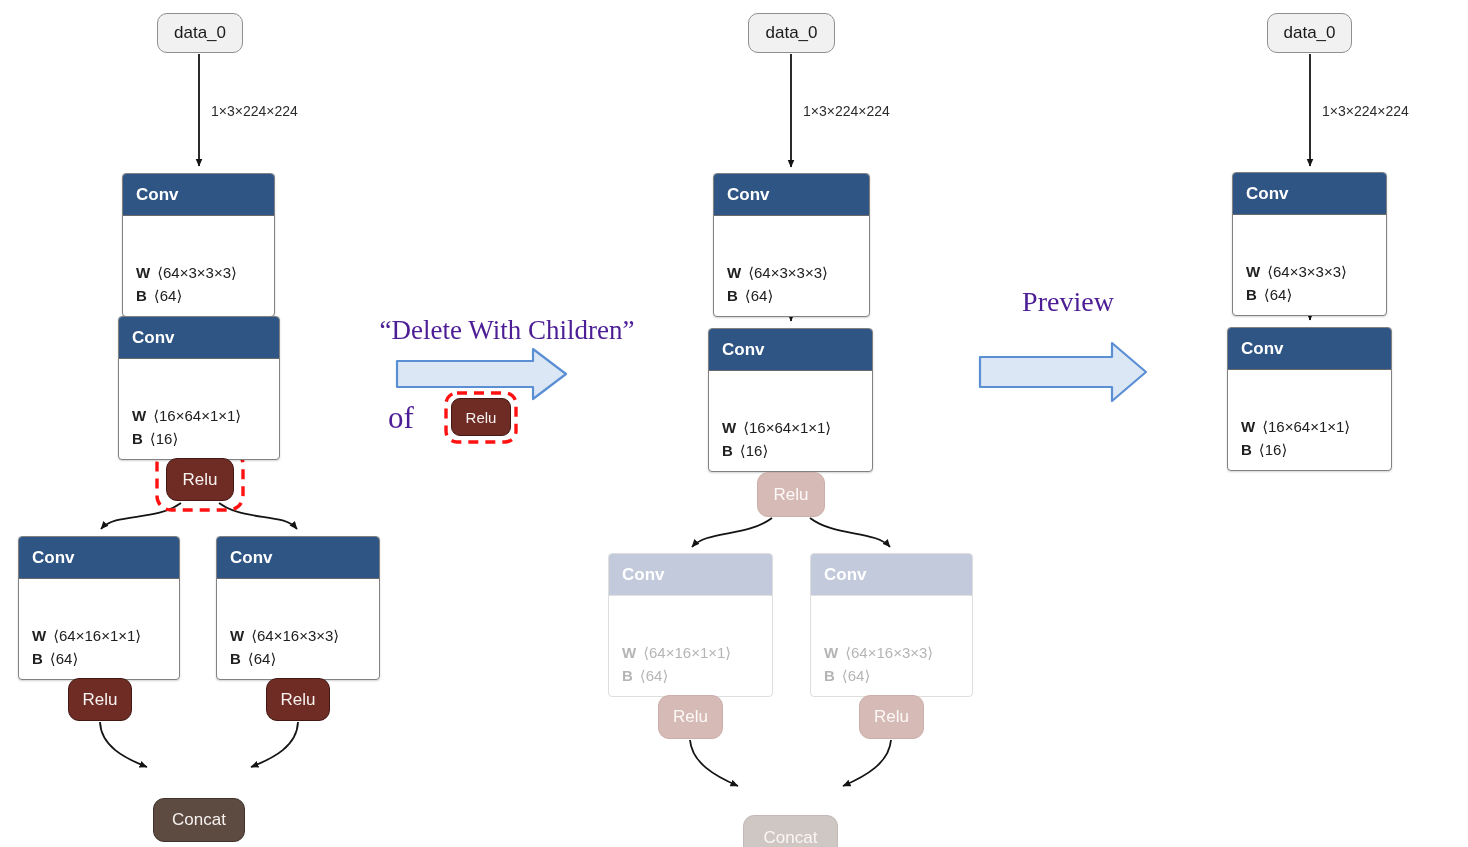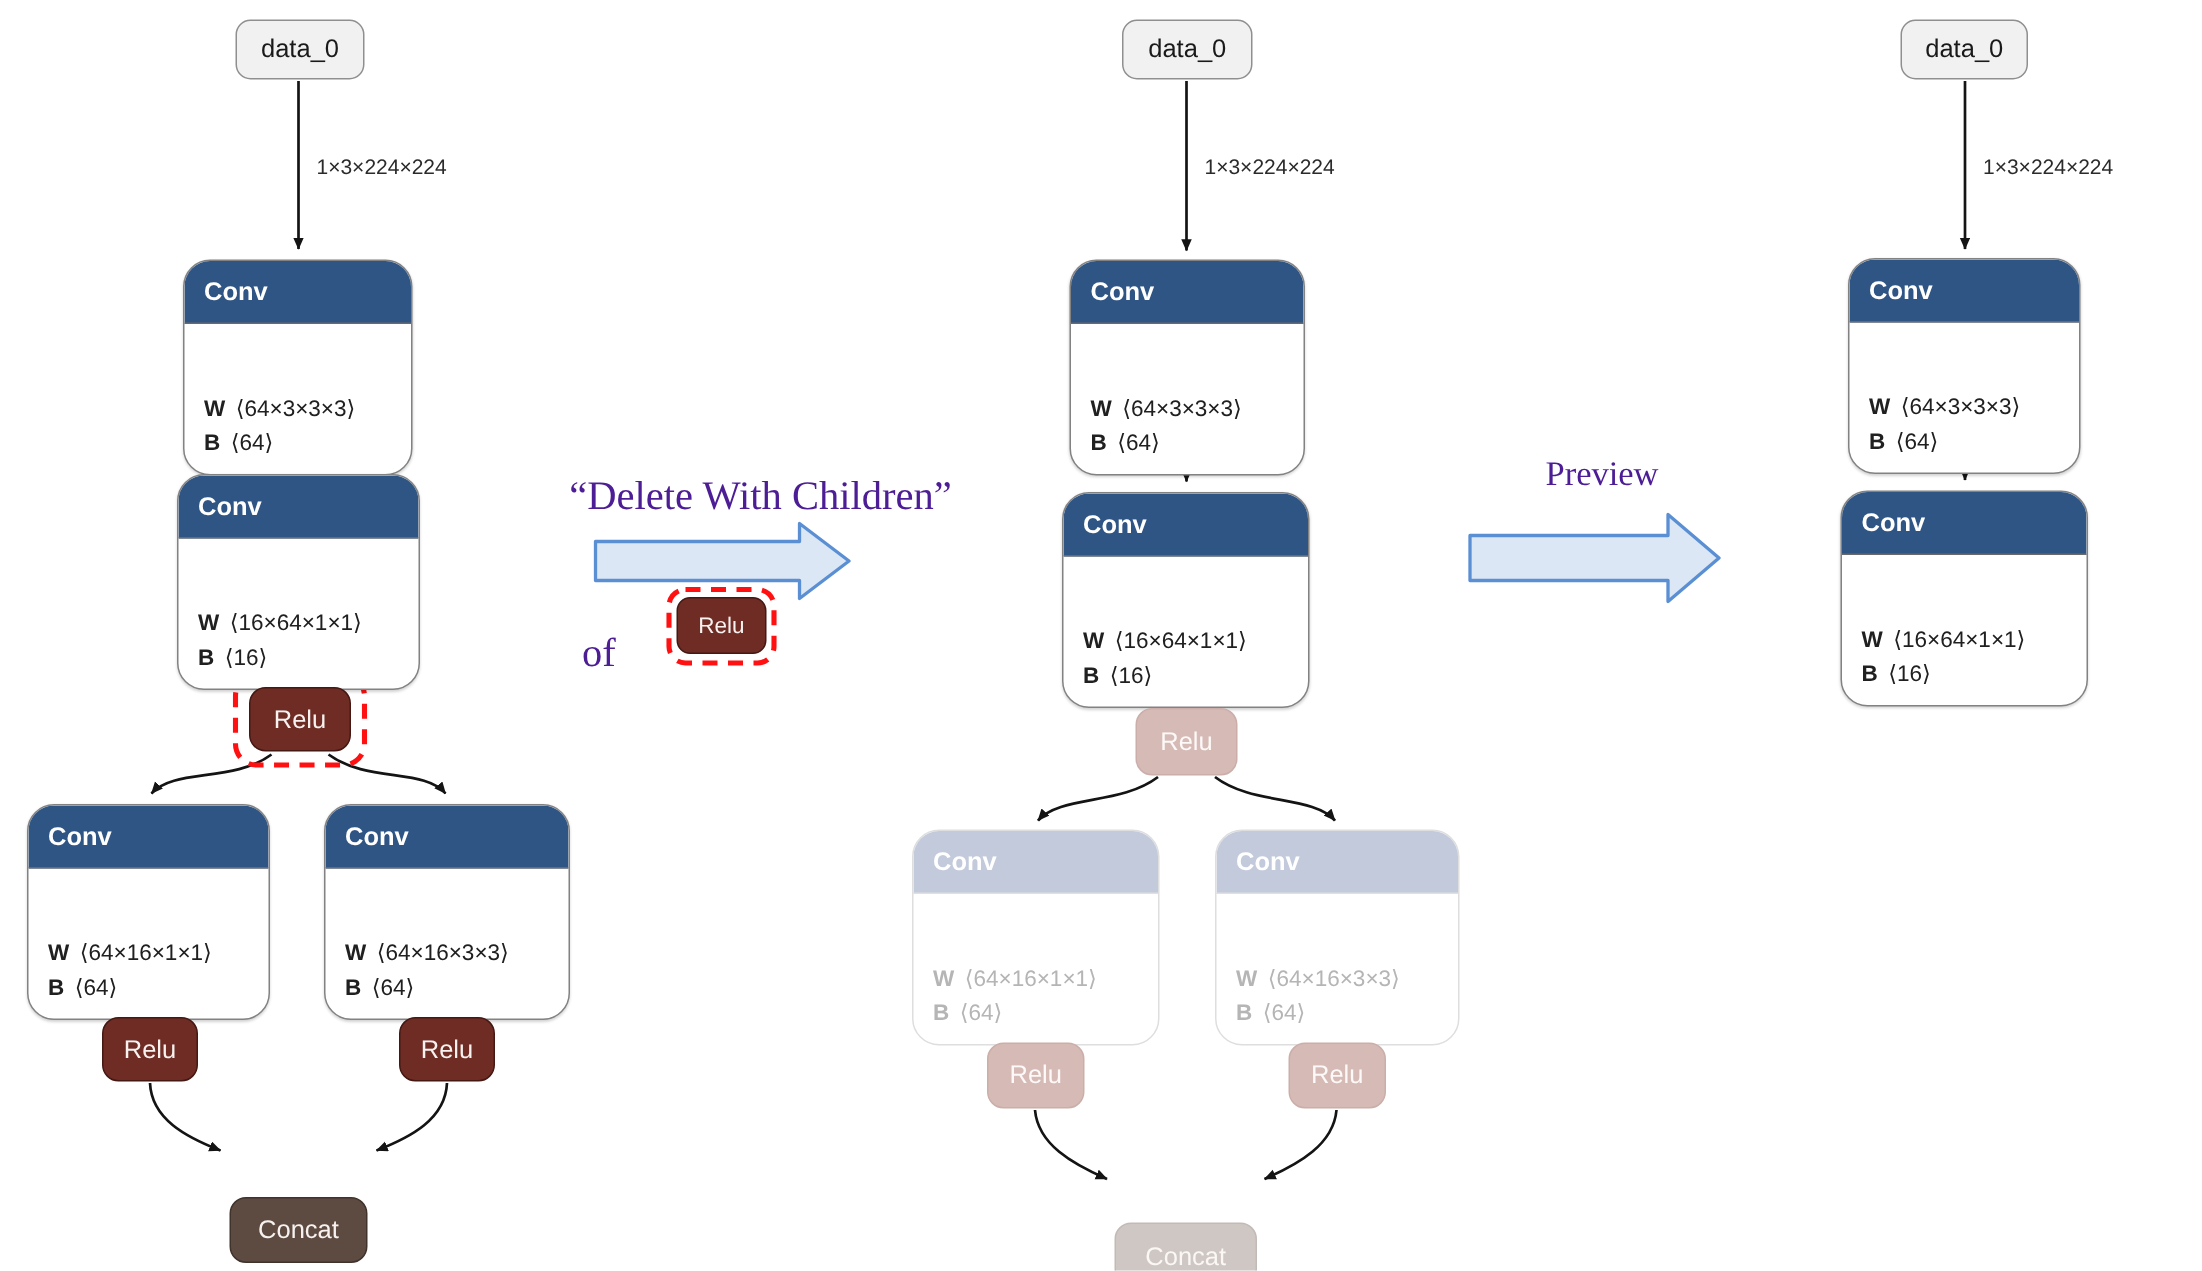--- a/index.html
+++ b/index.html
@@ -14,21 +14,21 @@
   .hl-rect{fill:none;stroke:var(--highlight-red,#ff1111);stroke-width:3.4;stroke-dasharray:10 7;}
 
   .io-node{
     position:absolute;box-sizing:border-box;height:40px;
     background:var(--data-bg,#f1f1f1);border:1.5px solid #8f8f8f;border-radius:10px;
     display:flex;align-items:center;justify-content:center;
     font-size:17px;color:#1a1a1a;
   }
   .op-node{
     position:absolute;box-sizing:border-box;background:#ffffff;
-    border:1px solid #828282;border-radius:18px;overflow:hidden;
+    border:1px solid #828282;border-radius:4px;overflow:hidden;
     box-shadow:0 1px 2px rgba(0,0,0,.18);
   }
   .op-header{
     background:var(--conv-header,#2f5584);color:#ffffff;
     font-size:17px;font-weight:600;padding:8px 13px;line-height:25px;
     border-bottom:1px solid #6a6a6a;
   }
   .op-body{padding:9px 13px;font-size:15px;color:#202020;margin-top:36px;}
   .op-row{line-height:23px;white-space:nowrap;}
   .op-row .k{font-weight:bold;margin-right:7px;}
@@ -43,22 +43,22 @@
   
   .op-node.faded{border-color:#dedede;box-shadow:none;}
   .op-node.faded .op-header{background:var(--conv-header-faded,#c2cadb);border-bottom:1px solid #e0e0e0;}
   .op-node.faded .op-body{color:#b5b5b5;}
   .pill.relu.faded{background:var(--relu-bg-faded,#d6bab5);border:1px solid #cbaea9;color:#fdf9f8;}
   .pill.concat.faded{background:var(--concat-bg-faded,#cfc7c3);border:1px solid #c2bab6;color:#faf7f5;}
 
   .edge-label{position:absolute;font-size:14px;color:#2b2b2b;white-space:nowrap;}
   .serif-text{position:absolute;font-family:"Liberation Serif", serif;color:#4c1d95;white-space:nowrap;}
   .t-delete{left:332px;top:315px;width:350px;text-align:center;font-size:27px;}
-  .t-of{left:388px;top:420px;font-size:27px;}
-  .t-preview{left:988px;top:303px;width:160px;text-align:center;font-size:23px;}
+  .t-of{left:388px;top:400px;font-size:31px;}
+  .t-preview{left:988px;top:286px;width:160px;text-align:center;font-size:28px;}
   .mini-relu{left:451px;top:398px;width:60px;height:38px;font-size:15px;border-radius:9px;}
 </style>
 </head>
 <body>
 
 <div class="canvas">
 
   <svg class="edge-layer" viewBox="0 0 1468 847">
     <defs>
       <marker id="ah" markerWidth="9" markerHeight="8" refX="7.5" refY="3.5" orient="auto" markerUnits="userSpaceOnUse">

